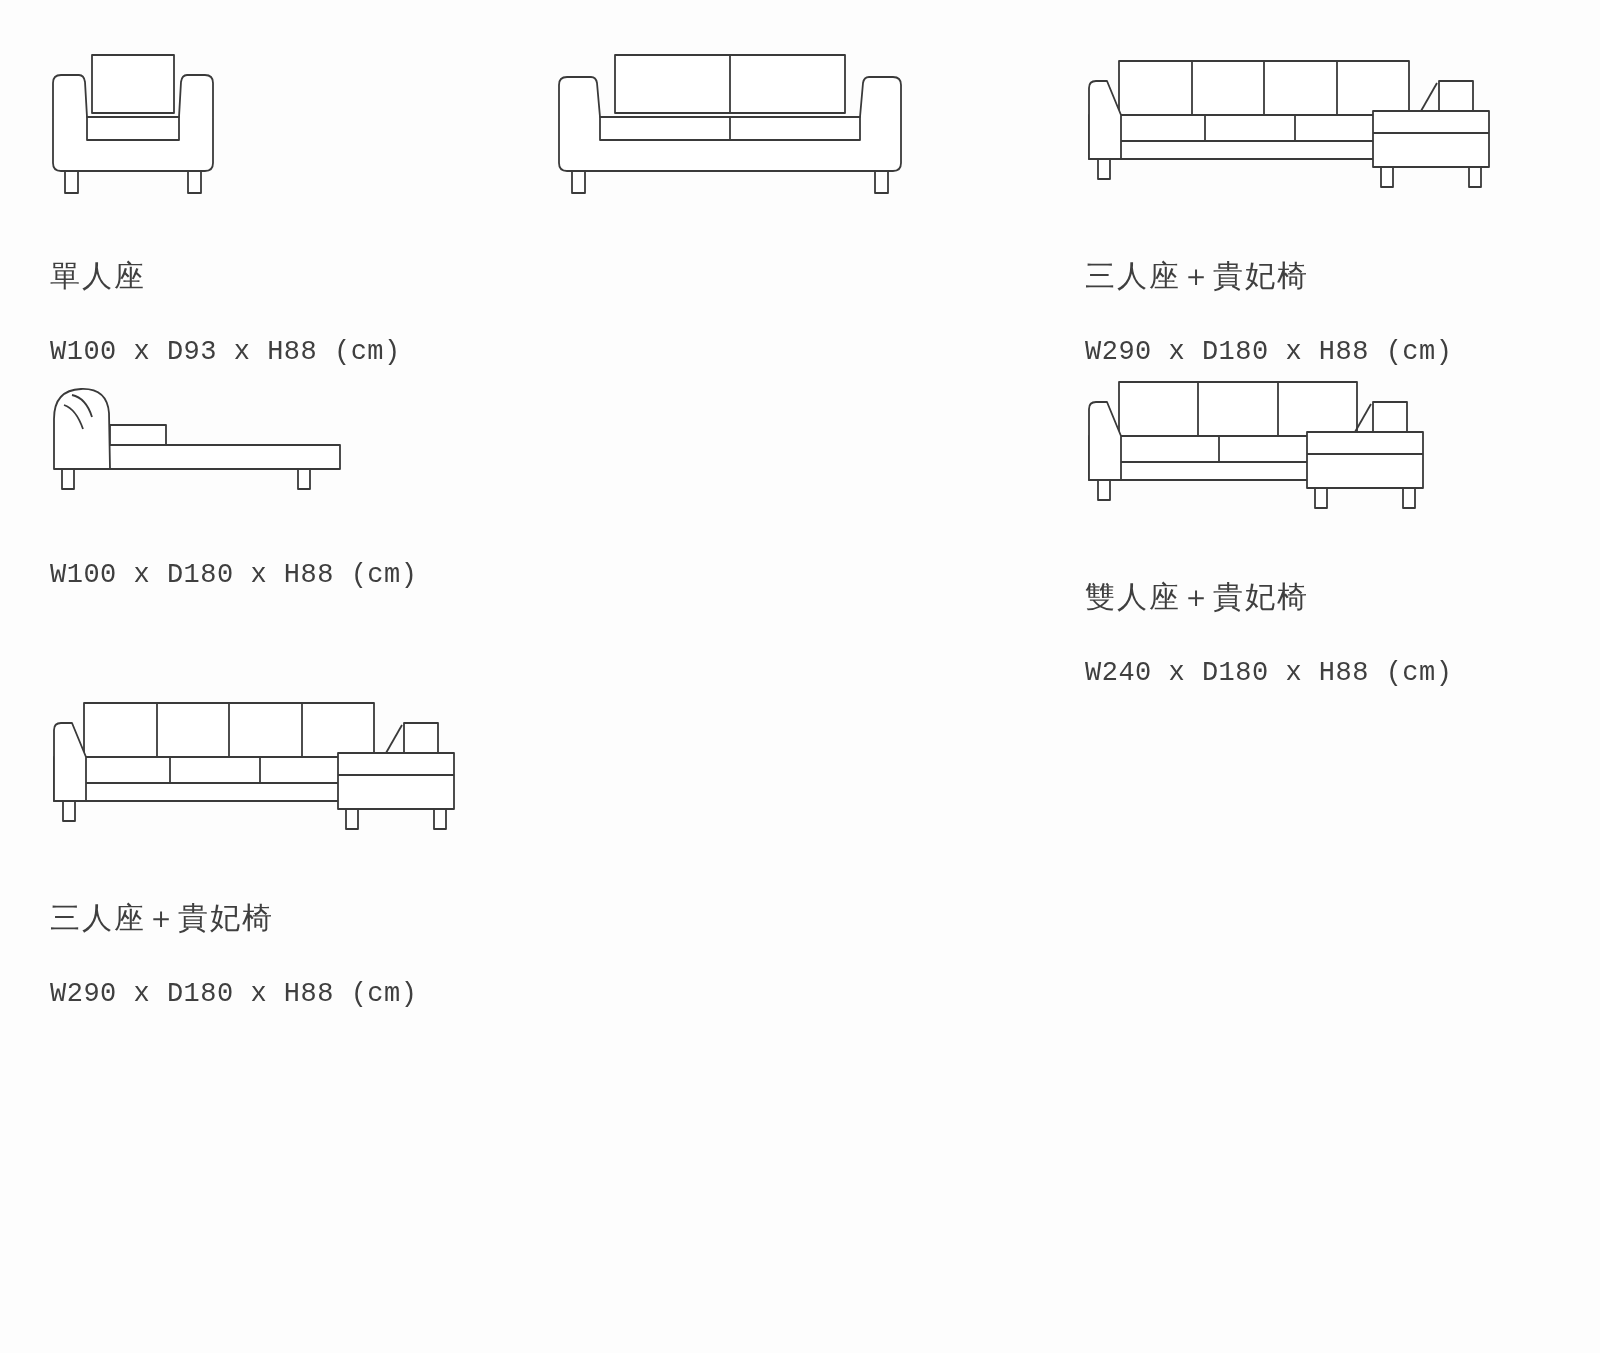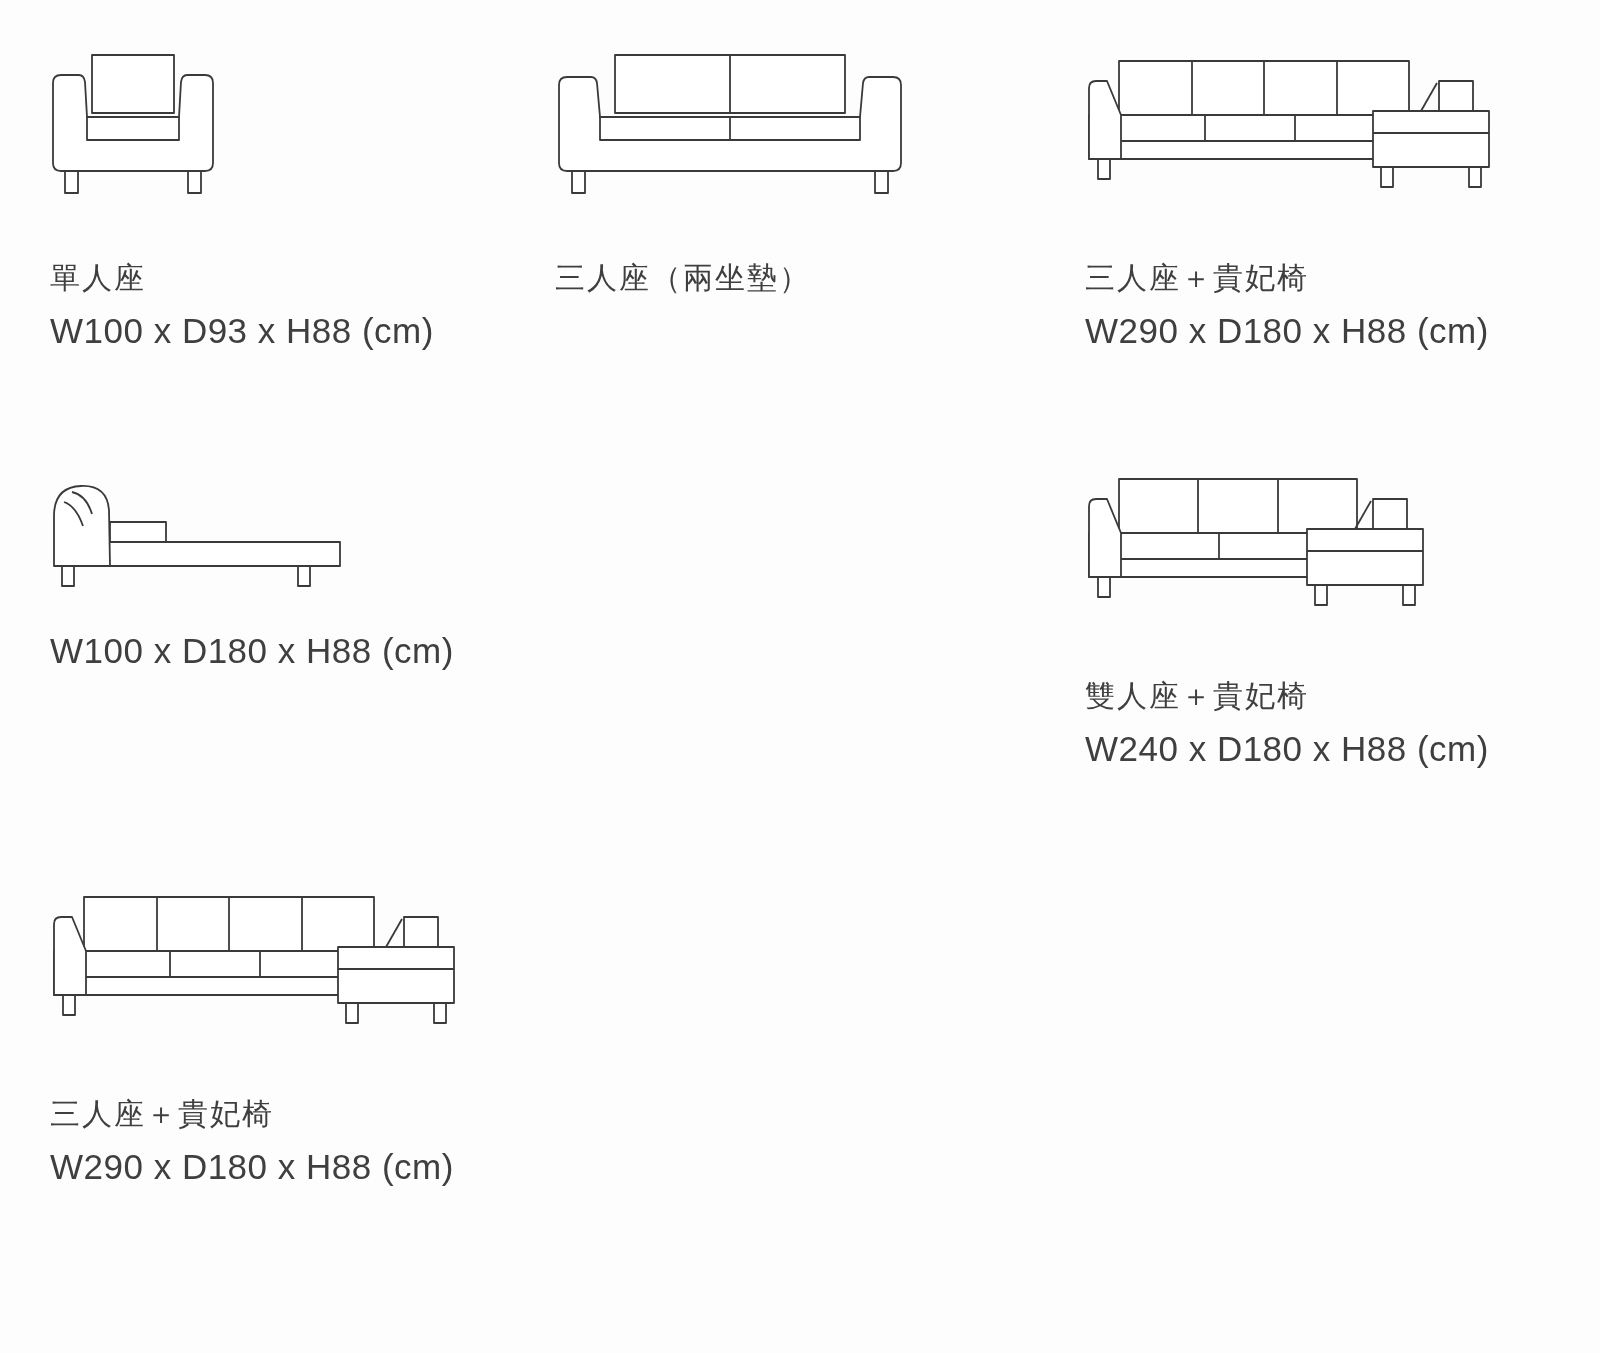--- a/index.html
+++ b/index.html
@@ -7,39 +7,39 @@
   body {
     background: var(--bg, #fdfdfd);
     color: var(--text, #3f3f3f);
     font-family: "Liberation Sans", "DejaVu Sans", sans-serif;
     overflow: hidden;
   }
   .page {
     display: grid;
     grid-template-columns: 505px 530px auto;
     grid-auto-rows: min-content;
-    row-gap: 115px;
     padding: 45px 20px 0 50px;
+    font-family: Liberation Mono, monospace;
   }
   .drawing {
     height: 150px;
     display: flex;
     align-items: flex-end;
     color: var(--line, #3a3a3a);
   }
   .title {
     margin-top: 68px;
     font-size: 30px;
     font-weight: 500;
     letter-spacing: 2px;
     line-height: 1;
   }
   .dims {
-    margin-top: 20px;
-    font-size: 35px;
+    margin-top: 46px;
+    font-size: 27px;
     font-weight: 400;
     letter-spacing: 0.5px;
     line-height: 1;
   }
   .sprite { position: absolute; width: 0; height: 0; overflow: hidden; }
 </style>
 </head>
 <body>
 
 <svg class="sprite" aria-hidden="true">
@@ -144,21 +144,20 @@
     <p class="dims">W100 x D93 x H88 (cm)</p>
   </section>
 
 
   <section class="cell">
     <div class="drawing">
       <svg width="350" height="142">
           <use href="#sym-sofa3"></use>
         </svg>
     </div>
-    <h2 class="title">三人座（兩坐墊）</h2>
   </section>
 
   <section class="cell">
     <div class="drawing">
       <svg width="410" height="140">
           <use href="#sym-sectional3"></use>
         </svg>
     </div>
     <h2 class="title">三人座＋貴妃椅</h2>
     <p class="dims">W290 x D180 x H88 (cm)</p>

